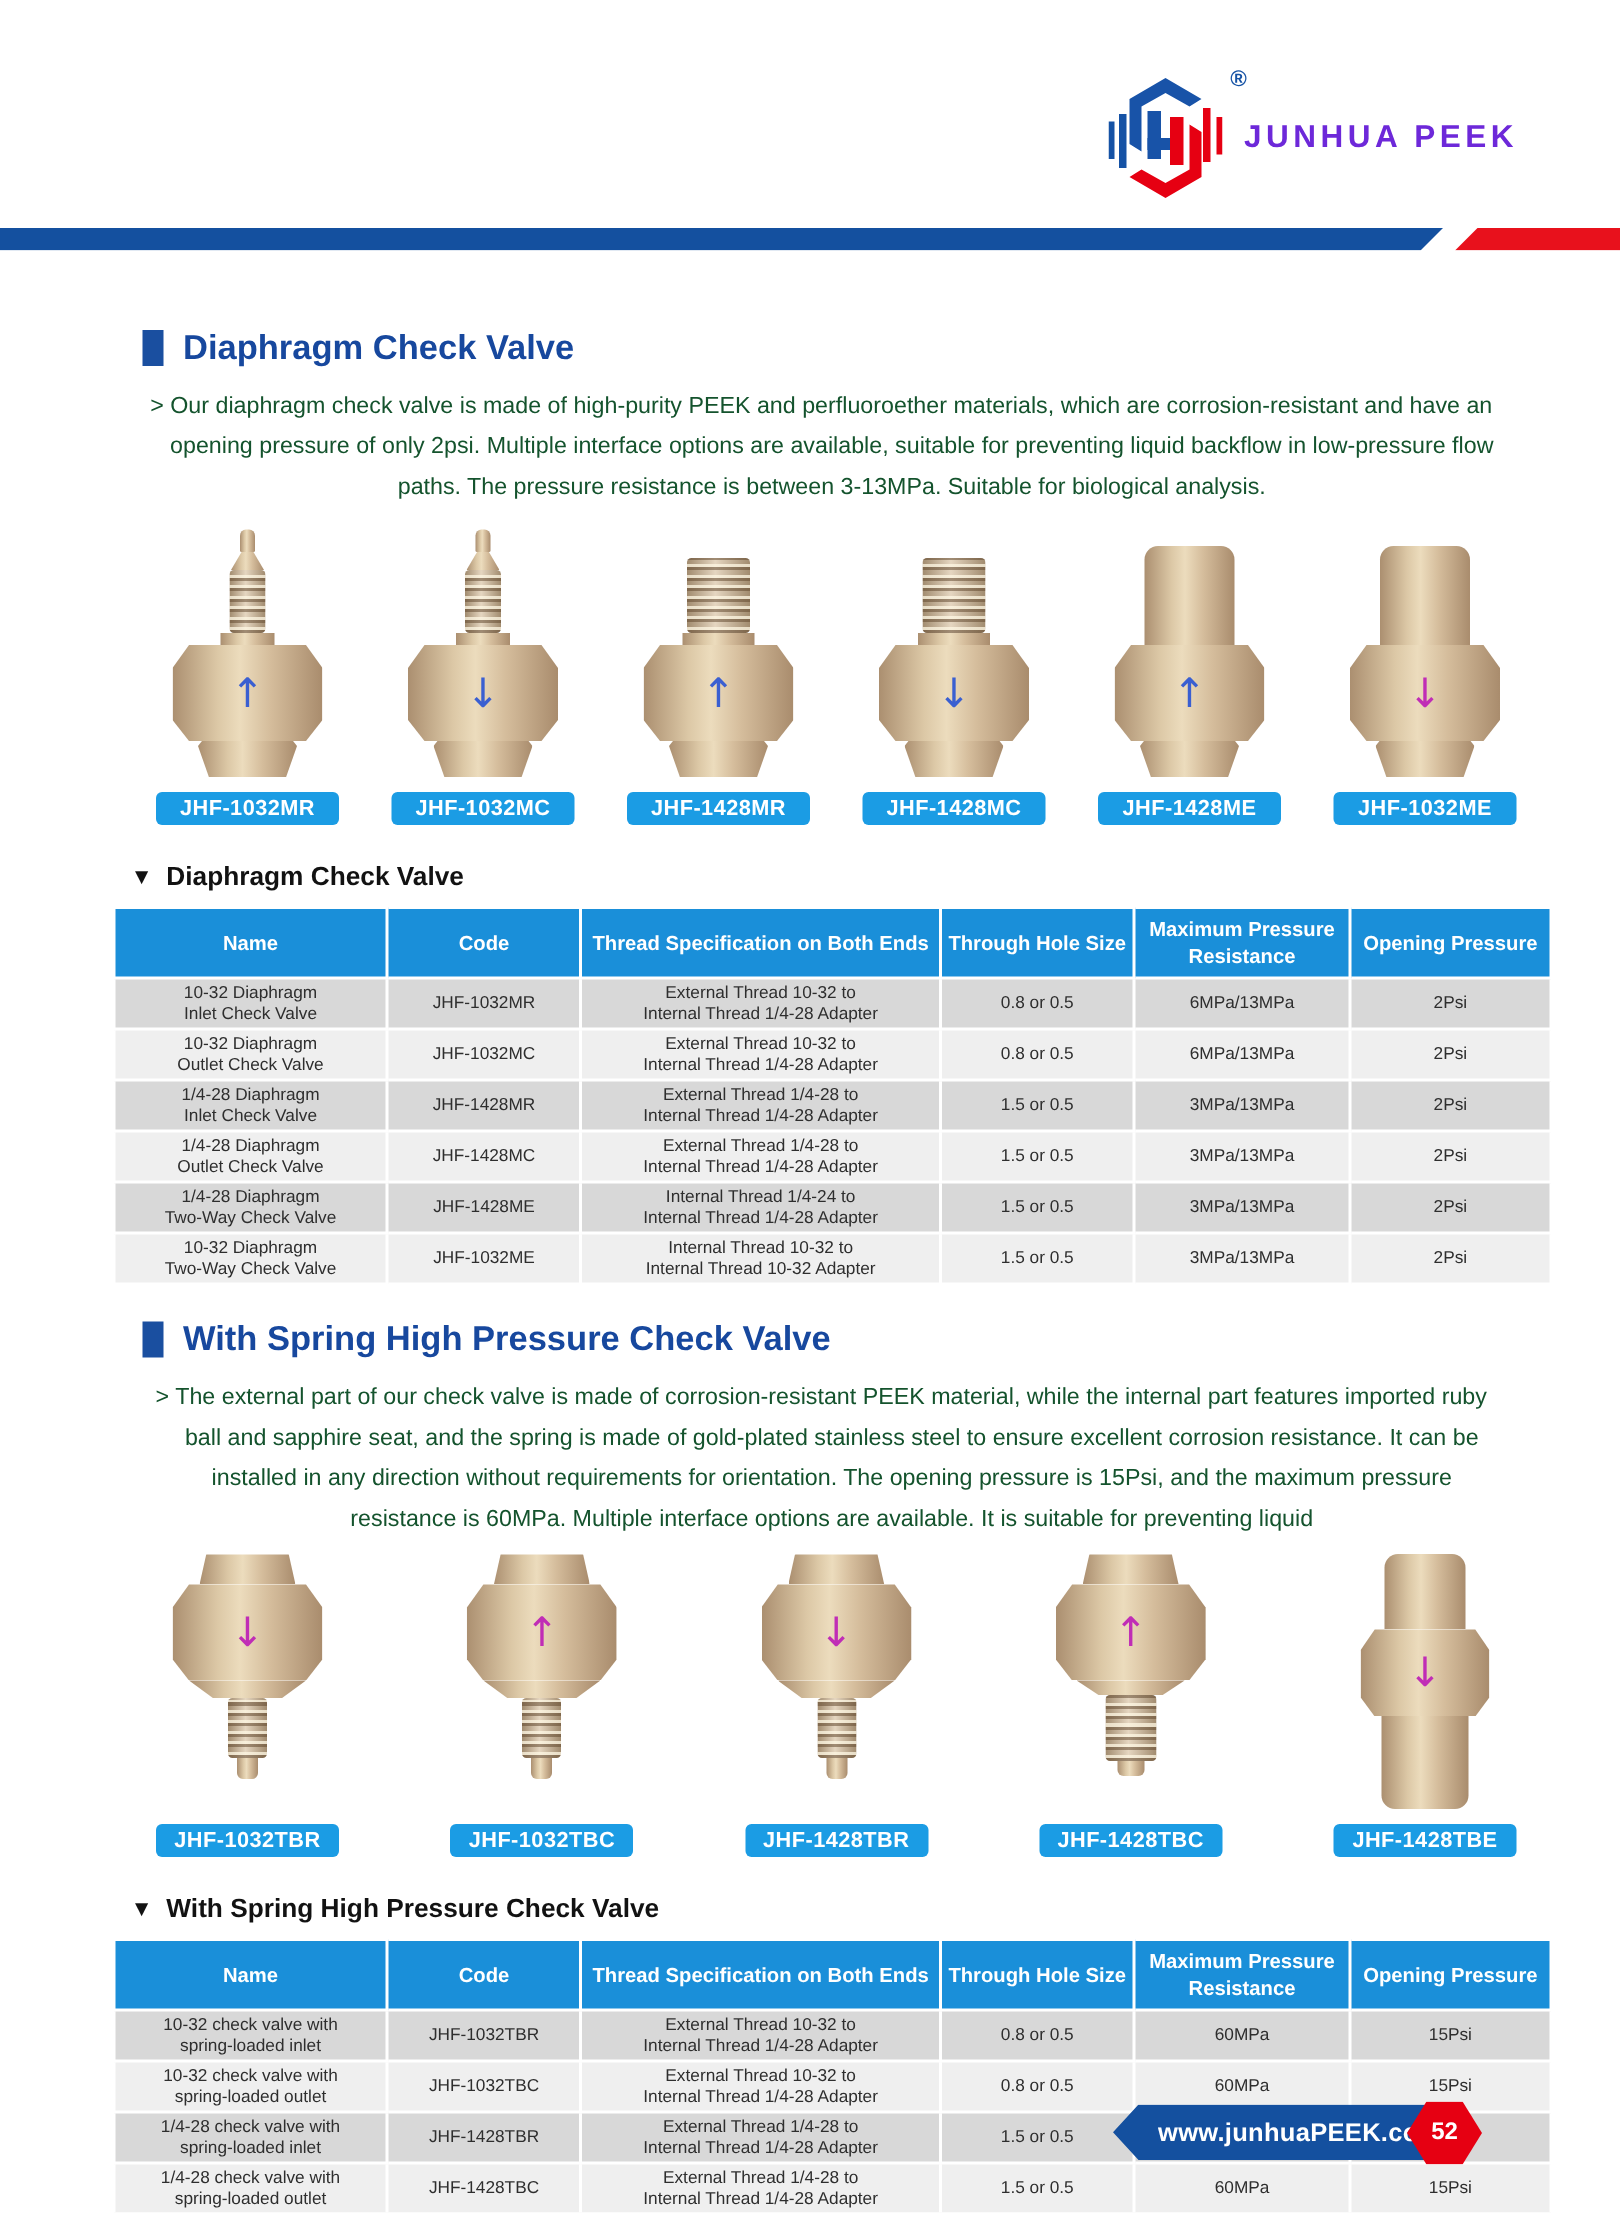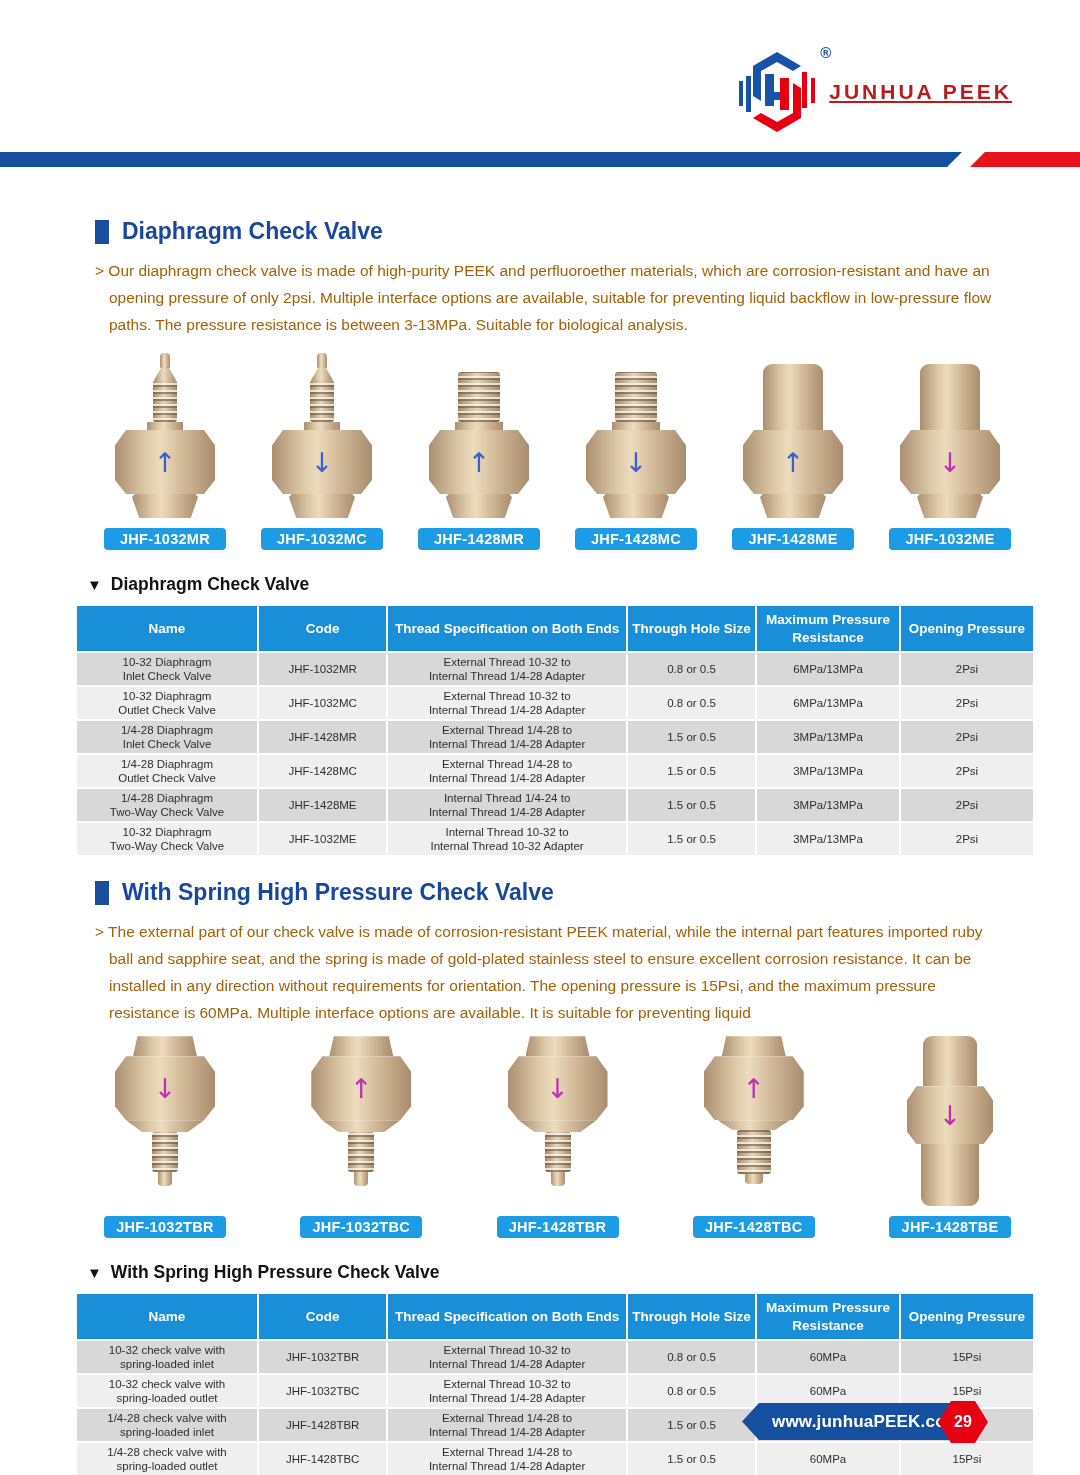--- a/index.html
+++ b/index.html
@@ -6,34 +6,34 @@
   html,body { background:#ffffff; }
   body { font-family:"Liberation Sans", sans-serif; }
   .page { position:relative; width:1080px; height:1475px; background:#fff; overflow:hidden; margin:0 auto; }
 
   
   .logo { position:absolute; top:50px; right:68px; display:flex; align-items:center; gap:14px; }
   .logo-mark { position:relative; width:76px; height:84px; }
   .reg { position:absolute; top:-6px; right:-16px; font-size:15px; font-weight:bold; color:#1552a5; }
   .logo-text { display:flex; flex-direction:column; gap:2px; }
   .logo-cn { font-size:37px; font-weight:900; color:#1550a6; letter-spacing:5px; line-height:1.05; }
-  .logo-en { font-size:21px; font-weight:bold; color:#b91c1c; letter-spacing:3px;text-decoration:underline; }
+  .logo-en { font-size:21px; font-weight:bold; color:#6d28d9; letter-spacing:3px; }
 
   .stripe-blue { position:absolute; top:152px; left:0; width:962px; height:15px; background:#14509f;
     clip-path:polygon(0 0,100% 0,calc(100% - 15px) 100%,0 100%); }
   .stripe-red { position:absolute; top:152px; right:0; width:110px; height:15px; background:#e8111c;
     clip-path:polygon(15px 0,100% 0,100% 100%,0 100%); }
 
   
   .content { position:absolute; top:218px; left:0; width:1080px; padding:0 55px 0 95px; }
 
   .sec-title { display:flex; align-items:center; font-size:23px; font-weight:bold; color:#17489e; margin-bottom:12px; }
   .sec2 .sec-title { margin-top:22px; }
   .sq { display:inline-block; width:14px; height:24px; background:#1a4fa0; margin-right:13px; }
-  .desc { width:905px; font-size:15.5px; line-height:27px; color:#a16207; padding-left:14px; text-indent:-14px; margin-bottom:10px; }
+  .desc { width:905px; font-size:15.5px; line-height:27px; color:#14532d; padding-left:14px; text-indent:-14px; margin-bottom:10px;text-align:center; }
 
   .products { display:flex; justify-content:space-between; width:935px; margin:8px 0 6px -5px; }
   .product { display:flex; flex-direction:column; align-items:center; width:150px; }
   .valve { height:170px; display:flex; flex-direction:column; align-items:center; }
   .align-bottom .valve { justify-content:flex-end; }
   .align-top .valve { justify-content:flex-start; }
   .code-label { margin-top:10px; background:#1b9ce4; color:#fff; font-weight:bold; font-size:14.5px;
     padding:3px 8px; border-radius:4px; min-width:122px; text-align:center; letter-spacing:.3px; }
 
   
@@ -407,17 +407,17 @@
       </table>
     </section>
 
   </div>
 
   <div class="footer">
     <div class="ribbon">
       <span>www.junhuaPEEK.com</span>
     </div>
     <div class="page-hex">
-      <span>29</span>
+      <span>52</span>
     </div>
   </div>
 
 </div>
 
 </body></html>

